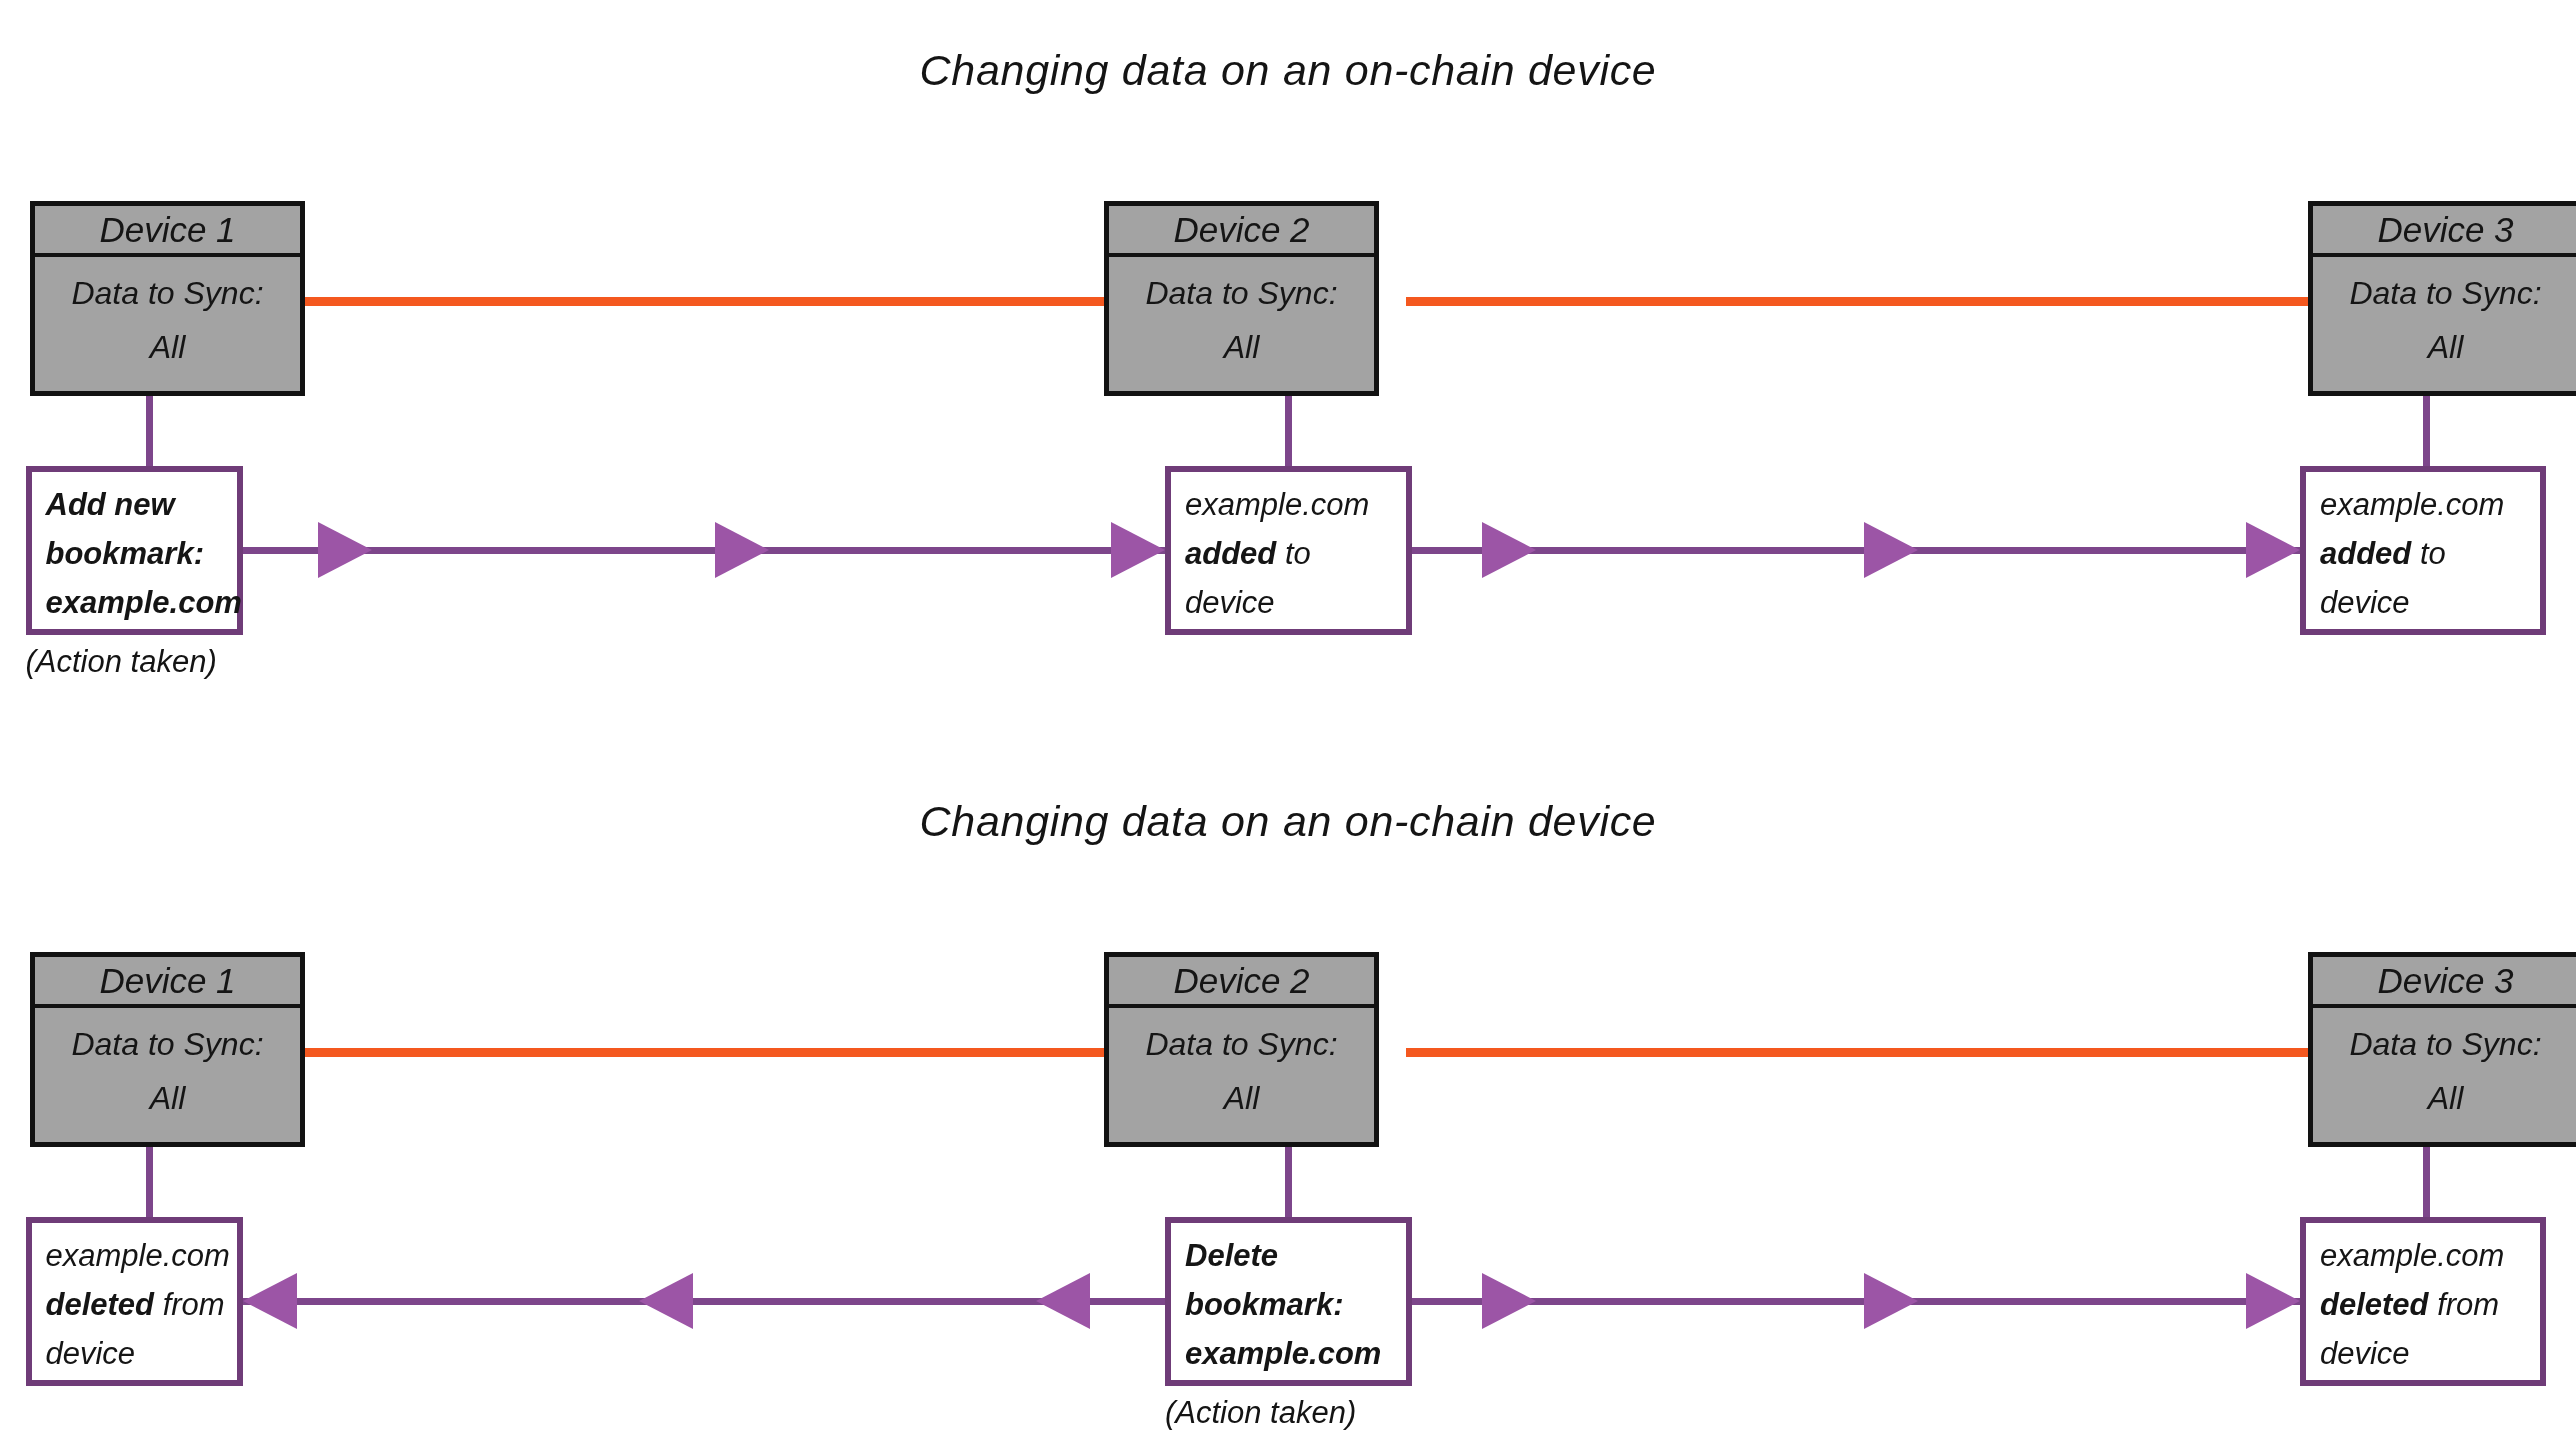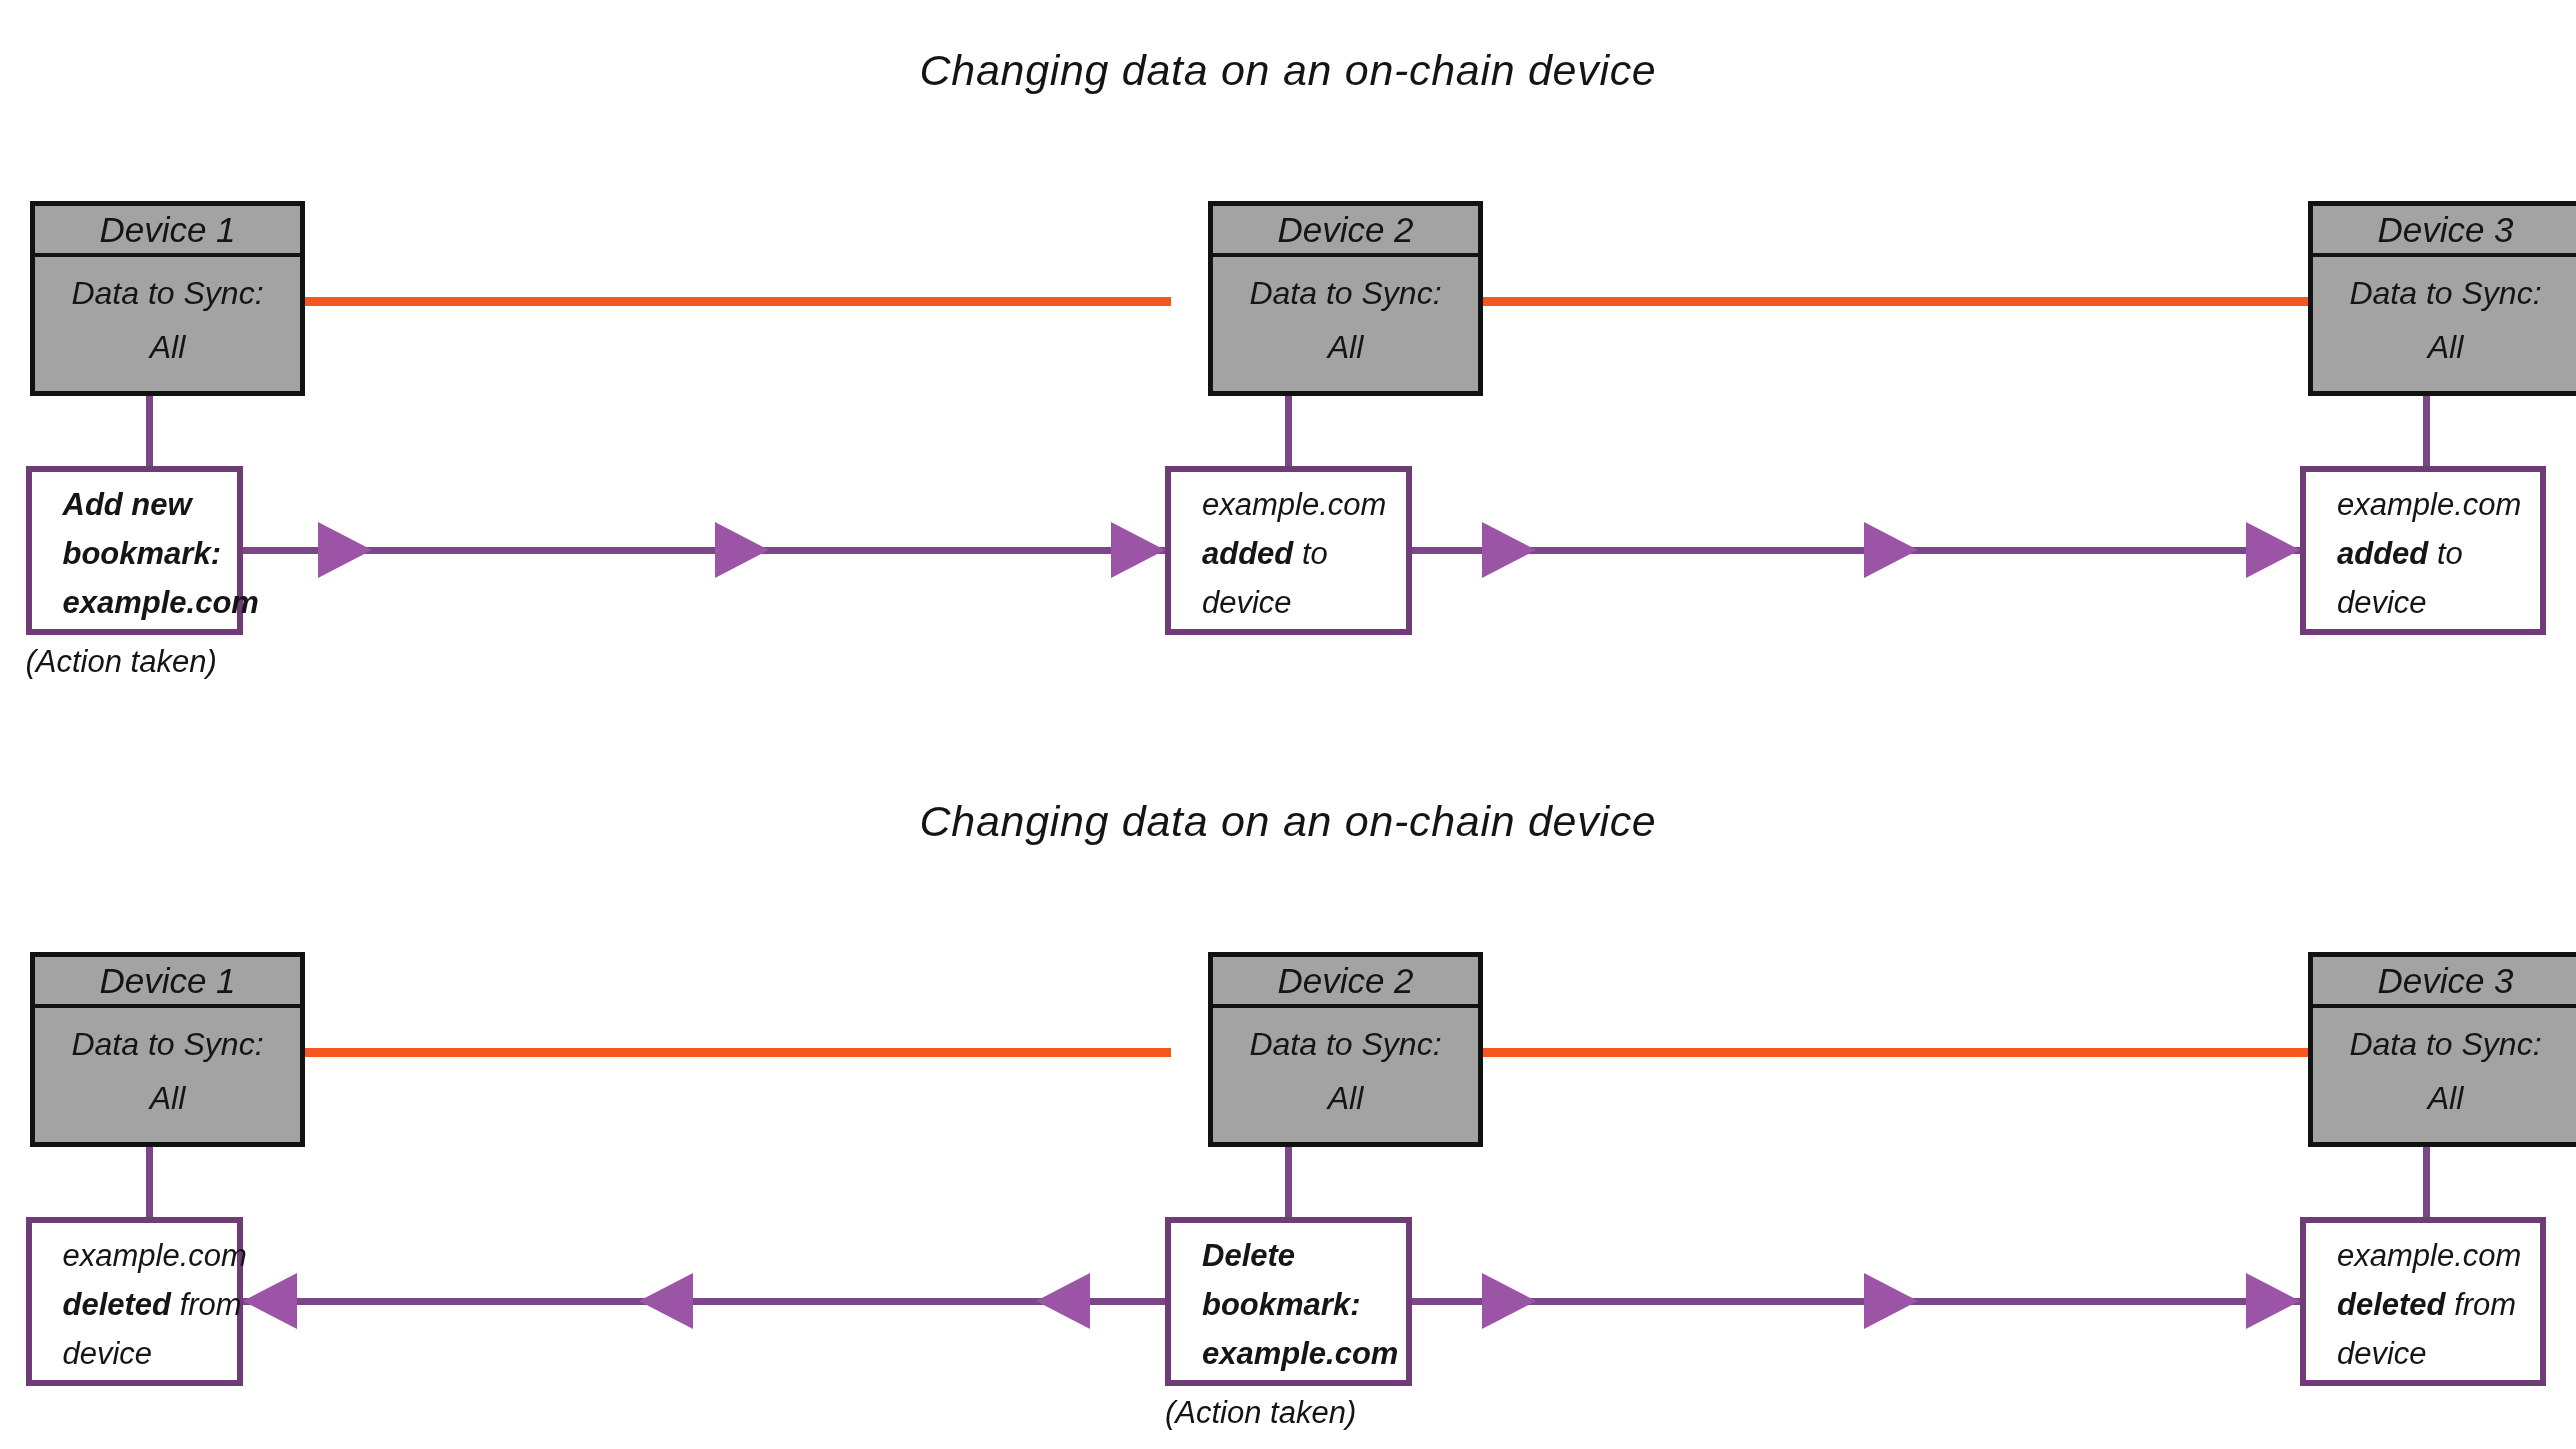--- a/index.html
+++ b/index.html
@@ -26,21 +26,21 @@
     text-align: center; font-size: 38px; line-height: 42px;
     letter-spacing: 0.7px; color: #141414;
   }
 
   
   .device {
     position: absolute; top: 201px; width: 275px; height: 195px;
     box-sizing: border-box; border: 5.4px solid #121212;
     background: #a3a3a3; z-index: 2;
   }
-  .d1 { left: 30px; } .d2 { left: 1208px; } .d3 { left: 2308px; }
+  .d1 { left: 30px; } .d2 { left: 1104px; } .d3 { left: 2308px; }
   .device-header {
     height: 47px; line-height: 47px; text-align: center;
     font-size: 35px; border-bottom: 4px solid #121212;
   }
   .device-body { text-align: center; padding-top: 9.4px; }
   .sync-label, .sync-value { font-size: 32px; line-height: 54px; }
 
   
   .orange-line {
     position: absolute; top: 297px; height: 9.4px;
@@ -53,21 +53,21 @@
   .vconn {
     position: absolute; top: 394px; height: 72px; width: 6.7px;
     background: #7d468b; z-index: 1;
   }
   .v1 { left: 146px; } .v2 { left: 1285px; } .v3 { left: 2423px; }
 
   
   .action {
     position: absolute; top: 466px; height: 169px;
     box-sizing: border-box; border: 6.7px solid #6f3c78;
-    background: #ffffff; z-index: 2; padding: 8px 31px;
+    background: #ffffff; z-index: 2; padding: 8px 14px;
   }
   .a1 { left: 25.5px;   width: 217px; }
   .a2 { left: 1165px; width: 247px; }
   .a3 { left: 2300px; width: 246px; }
   .aline { font-size: 31px; line-height: 49px; white-space: nowrap; }
   .aline .b { font-weight: 700; }
 
   
   .flow { position: absolute; top: 522px; height: 56px; z-index: 1; }
   .f1 { left: 243px;  width: 922px; }

